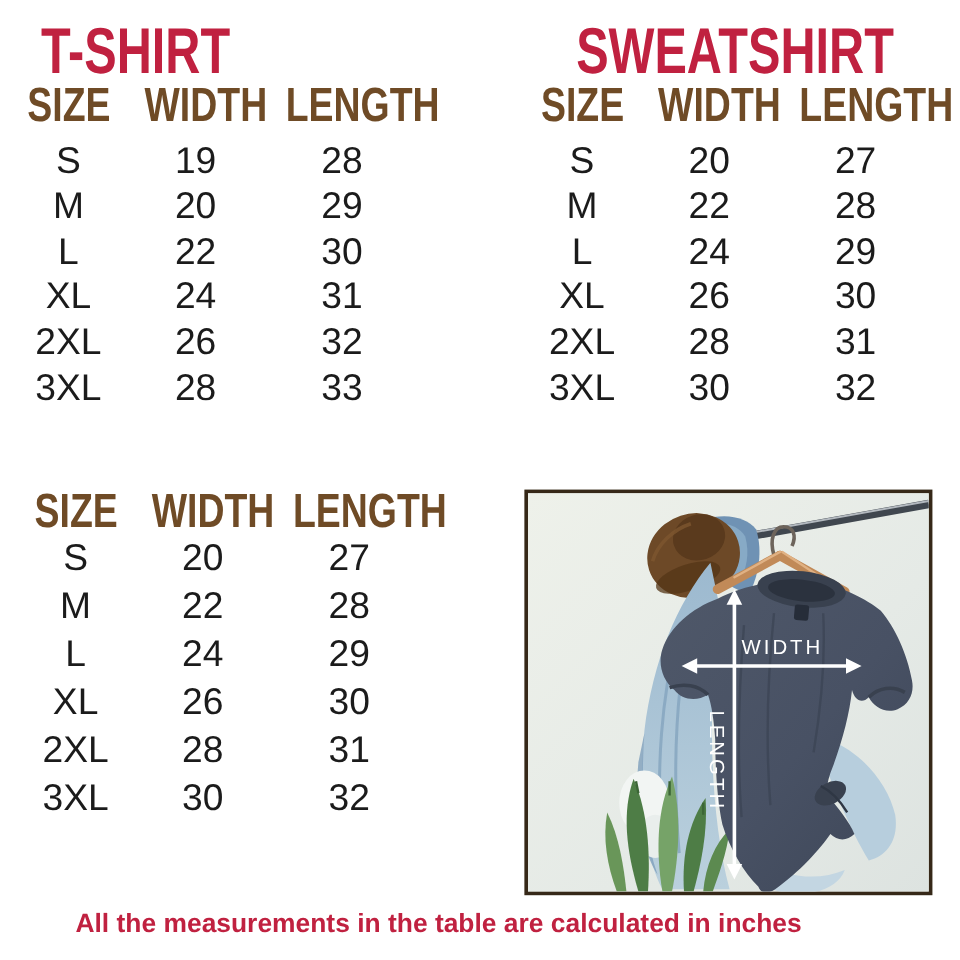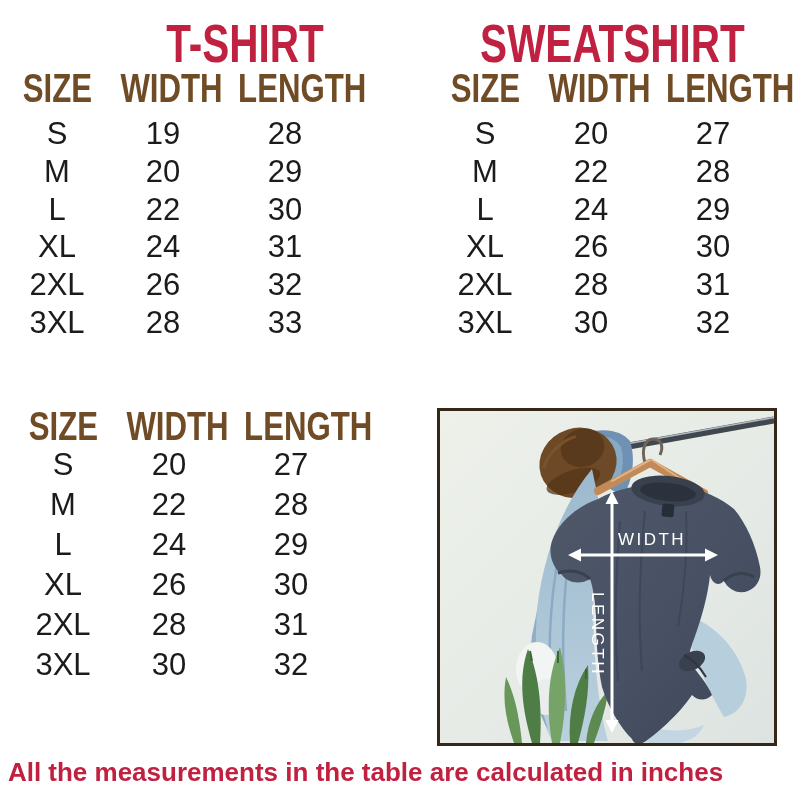--- a/index.html
+++ b/index.html
@@ -17,21 +17,21 @@
     font-family:"Liberation Sans", sans-serif;
     overflow:hidden;
   }
   .section{position:absolute;width:342px;}
   .section--tshirt{left:8px;top:16px;}
   .section--sweatshirt{left:436px;top:16px;}
   .section--hoodie{left:14px;top:408px;}
 
   .chart-title{
     height:54px;line-height:54px;
-    text-align:right;
+    text-align:left;
     font-size:54px;font-weight:700;
     color:var(--red);
     white-space:nowrap;
   }
   .cond{display:inline-block;transform:scaleX(0.75);transform-origin:50% 50%;white-space:nowrap;}
   .cond-h{display:inline-block;transform:scaleX(0.78);transform-origin:50% 50%;white-space:nowrap;}
 
   .chart-header{
     display:grid;grid-template-columns:98px 114px 130px;
     height:36px;line-height:36px;
@@ -55,21 +55,21 @@
     background:#e8ece7;
   }
   .photo svg{display:block;}
   .photo-label{
     font-family:"Liberation Sans", sans-serif;
     font-size:17px;letter-spacing:2.5px;fill:#ffffff;font-weight:400;
   }
   .note{
     position:absolute;left:0;top:757px;width:731px;
     text-align:center;
-    font-size:26px;font-weight:700;color:var(--red);
+    font-size:22px;font-weight:700;color:var(--red);
     white-space:nowrap;
   }
 </style>
 </head>
 <body>
 
 <div class="section section--tshirt">
   <div class="chart-title"><span class="cond">T-SHIRT</span></div>
   <div class="chart-header">
       <div><span class="cond-h">SIZE</span></div>

